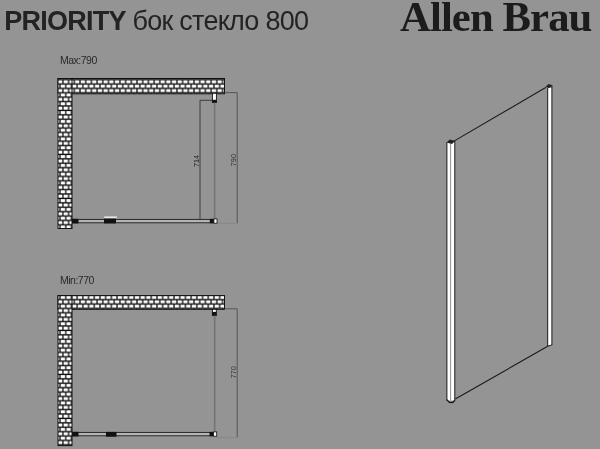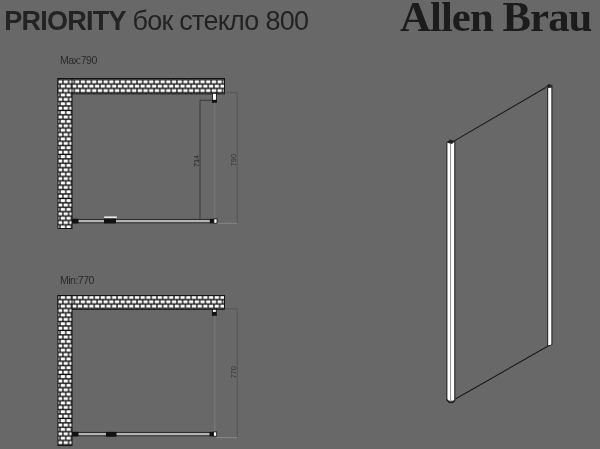--- a/index.html
+++ b/index.html
@@ -1,16 +1,16 @@
 <!DOCTYPE html>
 <html><head>
 <meta charset="utf-8">
 <style>
   html,body{margin:0;padding:0;background:#fff;}
-  #page{position:relative;width:600px;height:449px;background:#ef4444;overflow:hidden;filter:grayscale(1);
+  #page{position:relative;width:600px;height:449px;background:#14b8a6;overflow:hidden;filter:grayscale(1);
         font-family:"Liberation Sans",sans-serif;}
   svg{position:absolute;left:0;top:0;}
 </style>
 </head>
 <body>
 <div id="page">
 <svg width="600" height="449" viewBox="0 0 600 449">
   <defs>
     <pattern id="brick" width="5.7" height="8.8" patternUnits="userSpaceOnUse" patternTransform="translate(0.2,79.7)">
       <rect x="0" y="0" width="5.7" height="8.8" fill="#111"></rect>

